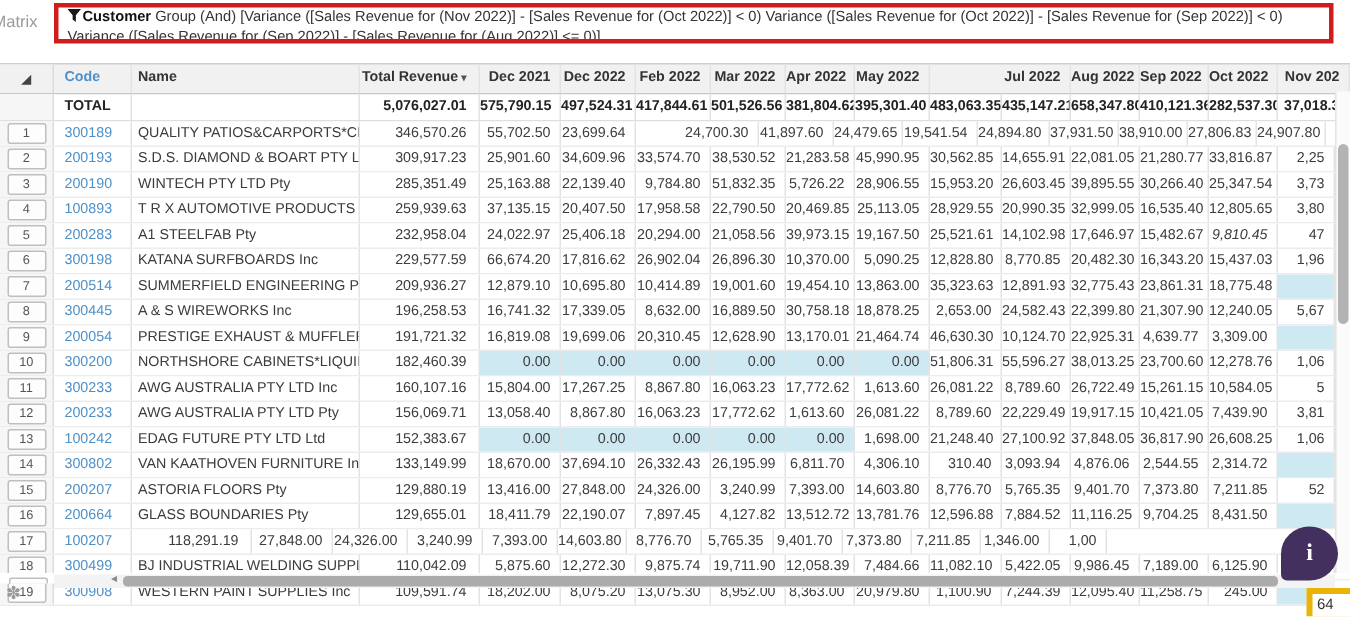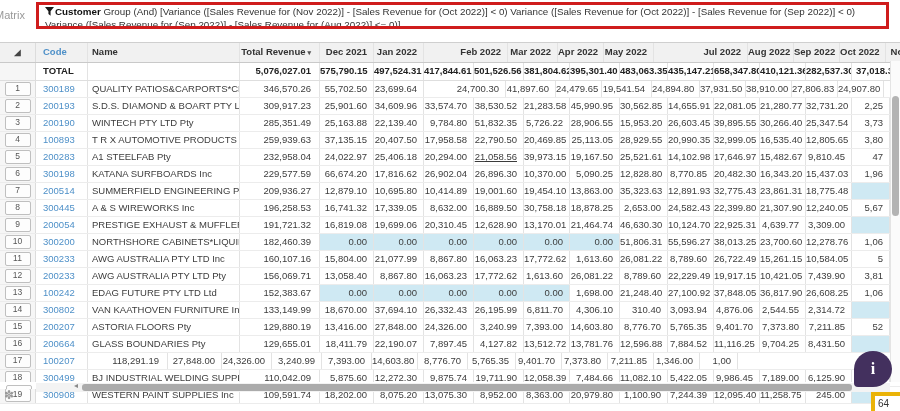--- a/index.html
+++ b/index.html
@@ -75,22 +75,22 @@
 
   <div class="tbl">
     <div class="row hdr" id="hdrRow">
         <div class="cell c-num">
           <span class="corner-tri">◢</span>
         </div>
         <div class="cell c-code">Code</div>
         <div class="cell c-name">Name</div>
         <div class="cell c-total"><span>Total Revenue</span><span class="sort-tri">▾</span></div>
         <div class="cell c-m" style="width: 54px;">Dec 2021</div>
-        <div class="cell c-m" style="width: 50px;">Jan 2022</div>
-        <div class="cell c-m" style="width: 50px; margin-left: 34px;">Feb 2022</div>
+        <div class="cell c-m" style="width: 50px;">Dec 2022</div>
+        <div class="cell c-m" style="width: 50px;">Feb 2022</div>
         <div class="cell c-m" style="width: 50px;">Mar 2022</div>
         <div class="cell c-m" style="width: 46px;">Apr 2022</div>
         <div class="cell c-m" style="width: 50px;">May 2022</div>
         <div class="cell c-m" style="width: 48px; margin-top: 28px;">Jun 2022</div>
         <div class="cell c-m" style="width: 46px;">Jul 2022</div>
         <div class="cell c-m" style="width: 46px;">Aug 2022</div>
         <div class="cell c-m" style="width: 46px;">Sep 2022</div>
         <div class="cell c-m" style="width: 46px;">Oct 2022</div>
         <div class="cell c-m" style="width: 48px;">Nov 202</div>
       </div>
@@ -143,21 +143,21 @@
           <div class="cell c-m" style="width: 54px;">25,901.60</div>
           <div class="cell c-m" style="width: 50px;">34,609.96</div>
           <div class="cell c-m" style="width: 50px;">33,574.70</div>
           <div class="cell c-m" style="width: 50px;">38,530.52</div>
           <div class="cell c-m" style="width: 46px;">21,283.58</div>
           <div class="cell c-m" style="width: 50px;">45,990.95</div>
           <div class="cell c-m" style="width: 48px;">30,562.85</div>
           <div class="cell c-m" style="width: 46px;">14,655.91</div>
           <div class="cell c-m" style="width: 46px;">22,081.05</div>
           <div class="cell c-m" style="width: 46px;">21,280.77</div>
-          <div class="cell c-m" style="width: 46px;">32,731.20</div>
+          <div class="cell c-m" style="width: 46px;">33,816.87</div>
           <div class="cell c-m" style="width: 38px;">2,25</div>
         </div>
         <div class="row">
           <div class="cell c-num">
             <div class="numbox">3</div>
           </div>
           <div class="cell c-code">200190</div>
           <div class="cell c-name">WINTECH PTY LTD Pty</div>
           <div class="cell c-total">285,351.49</div>
           <div class="cell c-m" style="width: 54px;">25,163.88</div>
@@ -196,28 +196,28 @@
         <div class="row">
           <div class="cell c-num">
             <div class="numbox">5</div>
           </div>
           <div class="cell c-code">200283</div>
           <div class="cell c-name">A1 STEELFAB Pty</div>
           <div class="cell c-total">232,958.04</div>
           <div class="cell c-m" style="width: 54px;">24,022.97</div>
           <div class="cell c-m" style="width: 50px;">25,406.18</div>
           <div class="cell c-m" style="width: 50px;">20,294.00</div>
-          <div class="cell c-m" style="width: 50px; text-decoration: underline;">21,058.56</div>
+          <div class="cell c-m" style="width: 50px;">21,058.56</div>
           <div class="cell c-m" style="width: 46px;">39,973.15</div>
           <div class="cell c-m" style="width: 50px;">19,167.50</div>
           <div class="cell c-m" style="width: 48px;">25,521.61</div>
           <div class="cell c-m" style="width: 46px;">14,102.98</div>
           <div class="cell c-m" style="width: 46px;">17,646.97</div>
           <div class="cell c-m" style="width: 46px;">15,482.67</div>
-          <div class="cell c-m" style="width: 46px;">9,810.45</div>
+          <div class="cell c-m" style="width: 46px; font-style: italic;">9,810.45</div>
           <div class="cell c-m" style="width: 38px;">47</div>
         </div>
         <div class="row">
           <div class="cell c-num">
             <div class="numbox">6</div>
           </div>
           <div class="cell c-code">300198</div>
           <div class="cell c-name">KATANA SURFBOARDS Inc</div>
           <div class="cell c-total">229,577.59</div>
           <div class="cell c-m" style="width: 54px;">66,674.20</div>
@@ -314,21 +314,21 @@
           <div class="cell c-m" style="width: 38px;">1,06</div>
         </div>
         <div class="row">
           <div class="cell c-num">
             <div class="numbox">11</div>
           </div>
           <div class="cell c-code">300233</div>
           <div class="cell c-name">AWG AUSTRALIA PTY LTD Inc</div>
           <div class="cell c-total">160,107.16</div>
           <div class="cell c-m" style="width: 54px;">15,804.00</div>
-          <div class="cell c-m" style="width: 50px;">21,077.99</div>
+          <div class="cell c-m" style="width: 50px;">17,267.25</div>
           <div class="cell c-m" style="width: 50px;">8,867.80</div>
           <div class="cell c-m" style="width: 50px;">16,063.23</div>
           <div class="cell c-m" style="width: 46px;">17,772.62</div>
           <div class="cell c-m" style="width: 50px;">1,613.60</div>
           <div class="cell c-m" style="width: 48px;">26,081.22</div>
           <div class="cell c-m" style="width: 46px;">8,789.60</div>
           <div class="cell c-m" style="width: 46px;">26,722.49</div>
           <div class="cell c-m" style="width: 46px;">15,261.15</div>
           <div class="cell c-m" style="width: 46px;">10,584.05</div>
           <div class="cell c-m" style="width: 38px;">5</div>

